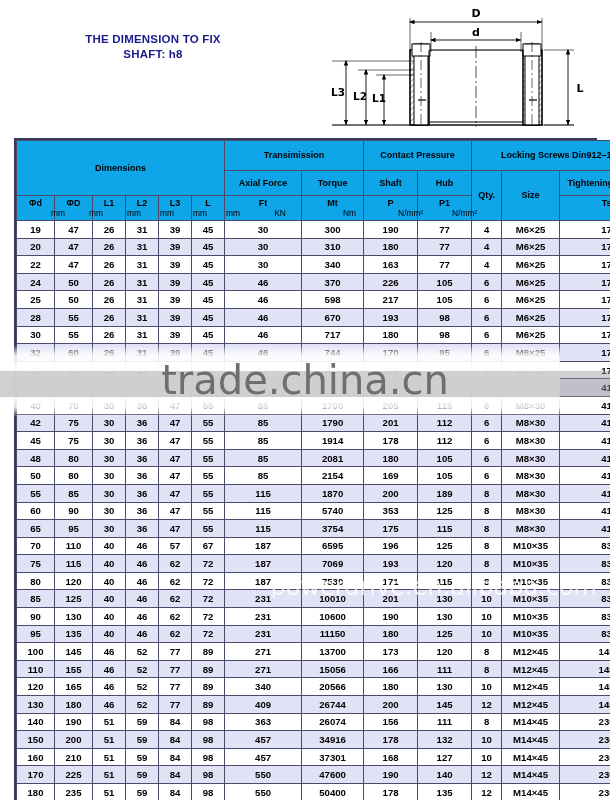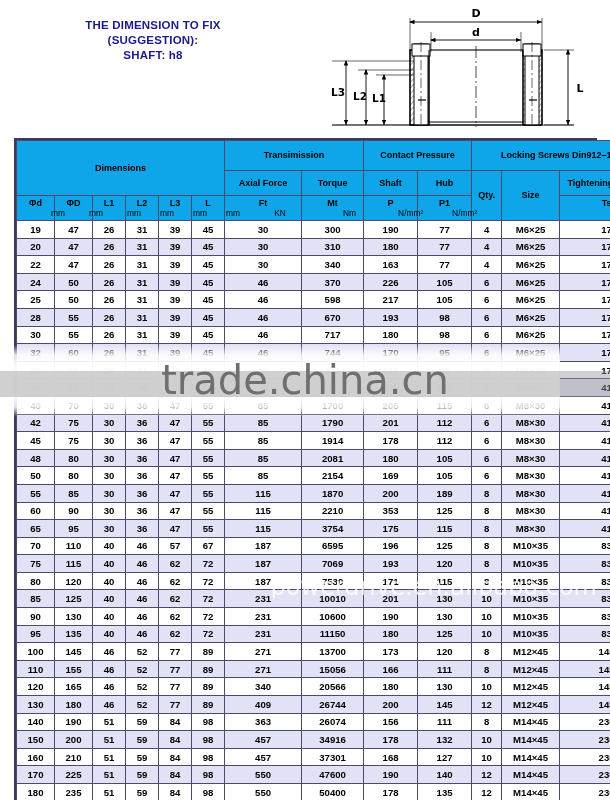--- a/index.html
+++ b/index.html
@@ -9,21 +9,21 @@
     background: #ffffff;
     font-family: "Liberation Sans", sans-serif;
     overflow: hidden;
   }
   #page { position: relative; width: 610px; height: 800px; background: #fff; }
 
   
   .top-area { position: relative; height: 132px; width: 610px; }
 
   .title-block {
-    position: absolute; left: 18px; top: 18px; width: 270px;
+    position: absolute; left: 18px; top: 32px; width: 270px;
     text-align: center;
     color: #1a1a8c;
     font-weight: bold;
     font-size: 11.5px;
     line-height: 15px;
     letter-spacing: 0.2px;
   }
   .title-block div { white-space: nowrap; }
 
   
@@ -121,21 +121,20 @@
 </style>
 </head>
 <body>
 
 <div id="page">
 
   <div class="top-area">
 
     <div class="title-block">
       <div>THE DIMENSION TO FIX</div>
-      <div>(SUGGESTION):</div>
       <div>SHAFT: h8</div>
     </div>
 
     <div class="drawing">
       <svg width="286" height="126" viewBox="0 0 286 126">
         <defs>
           <pattern id="hatch" patternUnits="userSpaceOnUse" width="4" height="4" patternTransform="rotate(45)">
             <line x1="0" y1="0" x2="0" y2="4" stroke="#000" stroke-width="0.7"></line>
           </pattern>
           <marker id="ar" markerWidth="7" markerHeight="7" refX="6" refY="2.5" orient="auto">
@@ -523,21 +522,21 @@
             <td>41</td>
           </tr>
           <tr>
             <td>60</td>
             <td>90</td>
             <td>30</td>
             <td>36</td>
             <td>47</td>
             <td>55</td>
             <td>115</td>
-            <td>2210</td>
+            <td>5740</td>
             <td>353</td>
             <td>125</td>
             <td>8</td>
             <td>M8×30</td>
             <td>41</td>
           </tr>
           <tr class="alt">
             <td>65</td>
             <td>95</td>
             <td>30</td>

